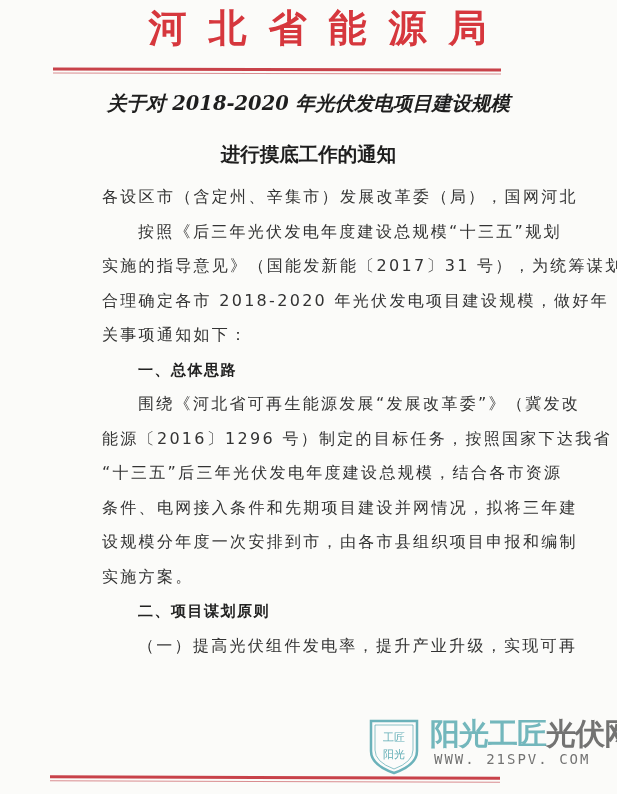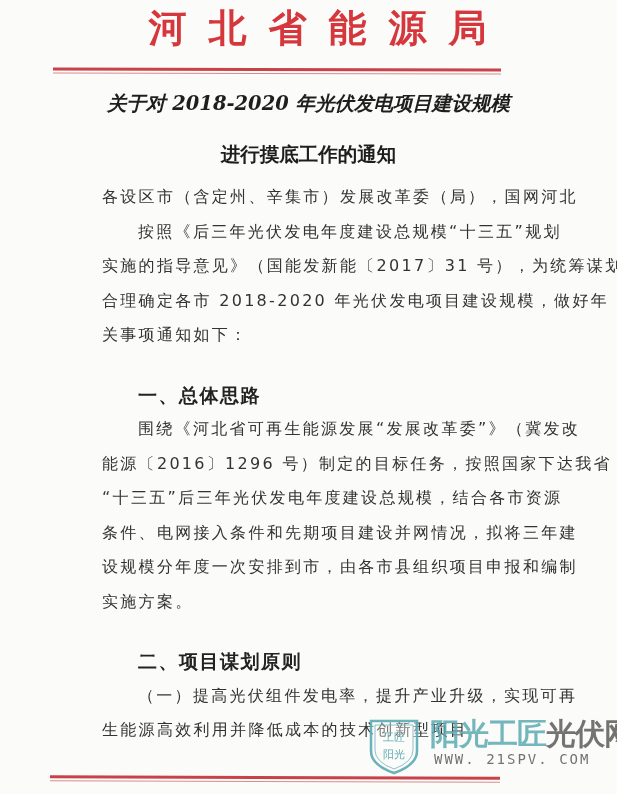--- a/index.html
+++ b/index.html
@@ -47,24 +47,23 @@
       font-size: 16px;
       letter-spacing: 2.3px;
       color: #333;
       line-height: 34.5px;
       white-space: nowrap;
     }
     .indent { padding-left: 36px; }
     .heading {
       font-family: "DejaVu Sans", sans-serif;
       font-weight: bold;
-      font-size: 19px;
+      font-size: 15px;
       letter-spacing: 1.5px;
       color: #222;
-      margin-top: 25px;
     }
     .watermark {
       position: absolute; left: 360px; top: 715px; width: 257px; height: 60px;
       pointer-events: none;
     }
     .wm-shield {
       position: absolute; left: 5px; top: 2px; width: 58px; height: 58px;
     }
     .wm-brand {
       position: absolute; left: 70px; top: 2px;
@@ -102,21 +101,20 @@
   <div>关事项通知如下：</div>
   <div class="indent heading">一、总体思路</div>
   <div class="indent">围绕《河北省可再生能源发展“发展改革委”》（冀发改</div>
   <div>能源〔2016〕1296 号）制定的目标任务，按照国家下达我省</div>
   <div>“十三五”后三年光伏发电年度建设总规模，结合各市资源</div>
   <div>条件、电网接入条件和先期项目建设并网情况，拟将三年建</div>
   <div>设规模分年度一次安排到市，由各市县组织项目申报和编制</div>
   <div>实施方案。</div>
   <div class="indent heading">二、项目谋划原则</div>
   <div class="indent">（一）提高光伏组件发电率，提升产业升级，实现可再</div>
-  <div>生能源高效利用并降低成本的技术创新型项目</div>
 </div>
 
 <div class="rule rule-bottom">
   <div class="thick"></div>
     <div class="gap"></div>
     <div class="thin"></div>
 </div>
 
 <div class="watermark">
   <svg class="wm-shield" viewBox="0 0 58 58">

